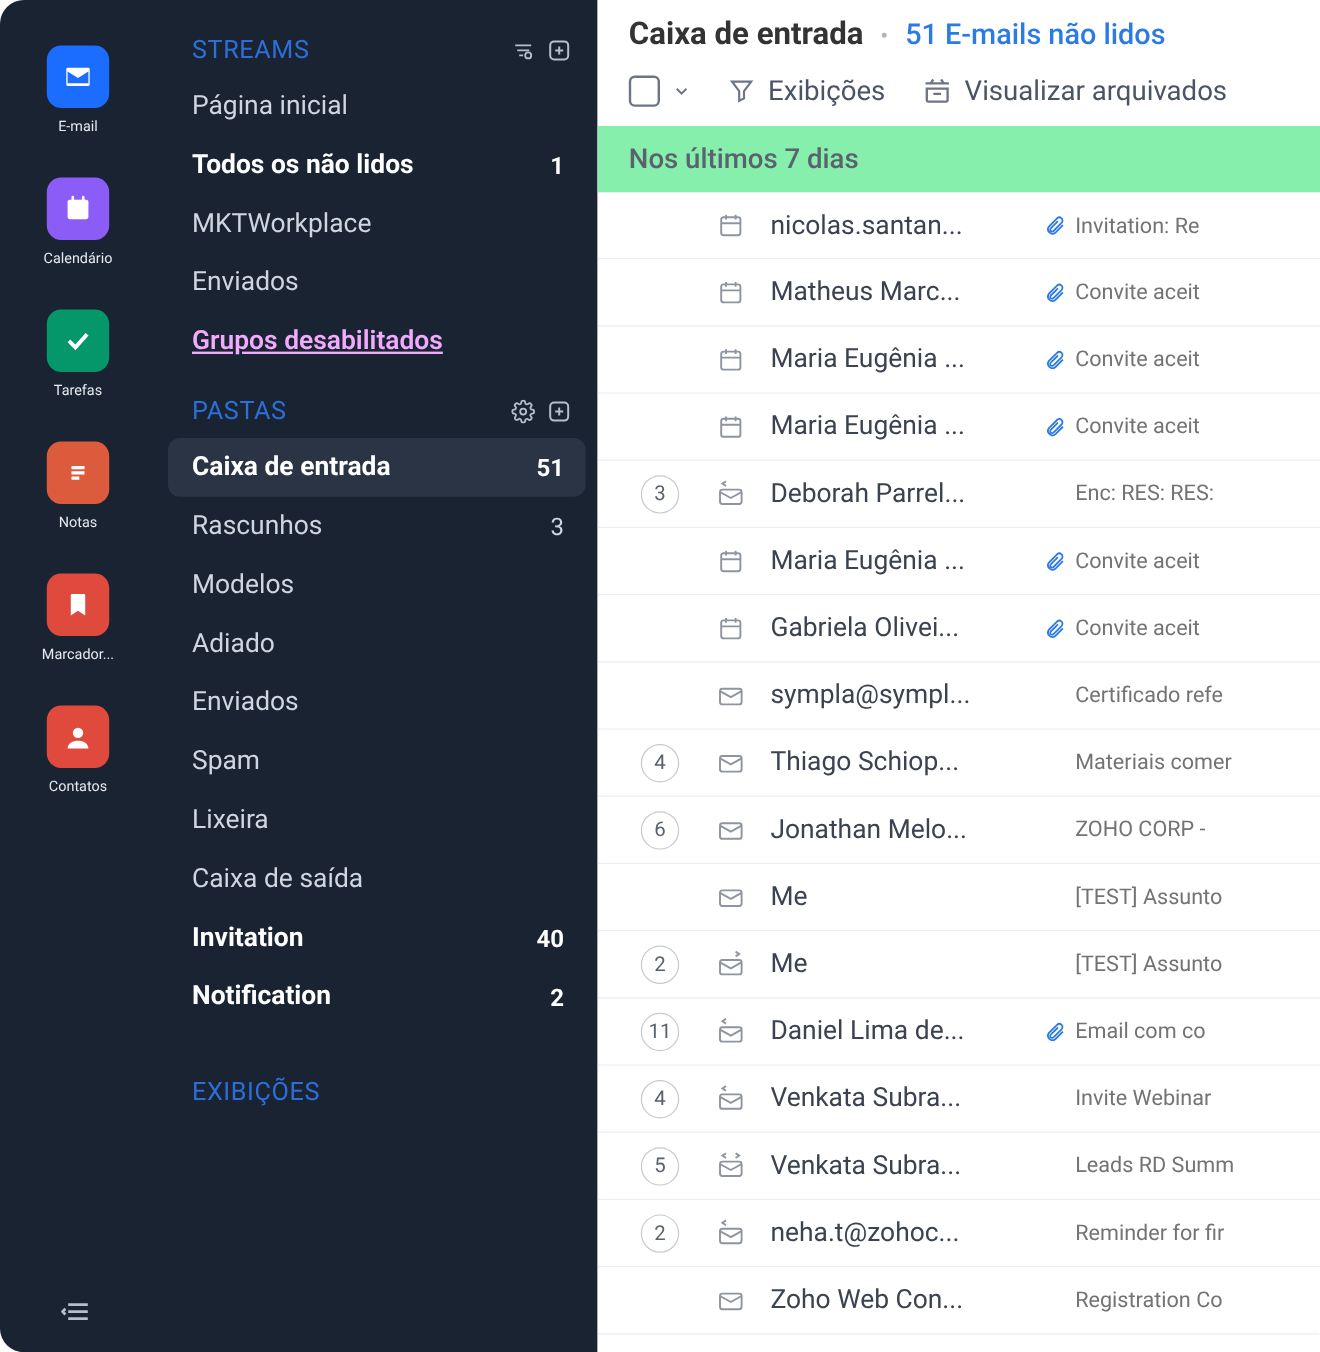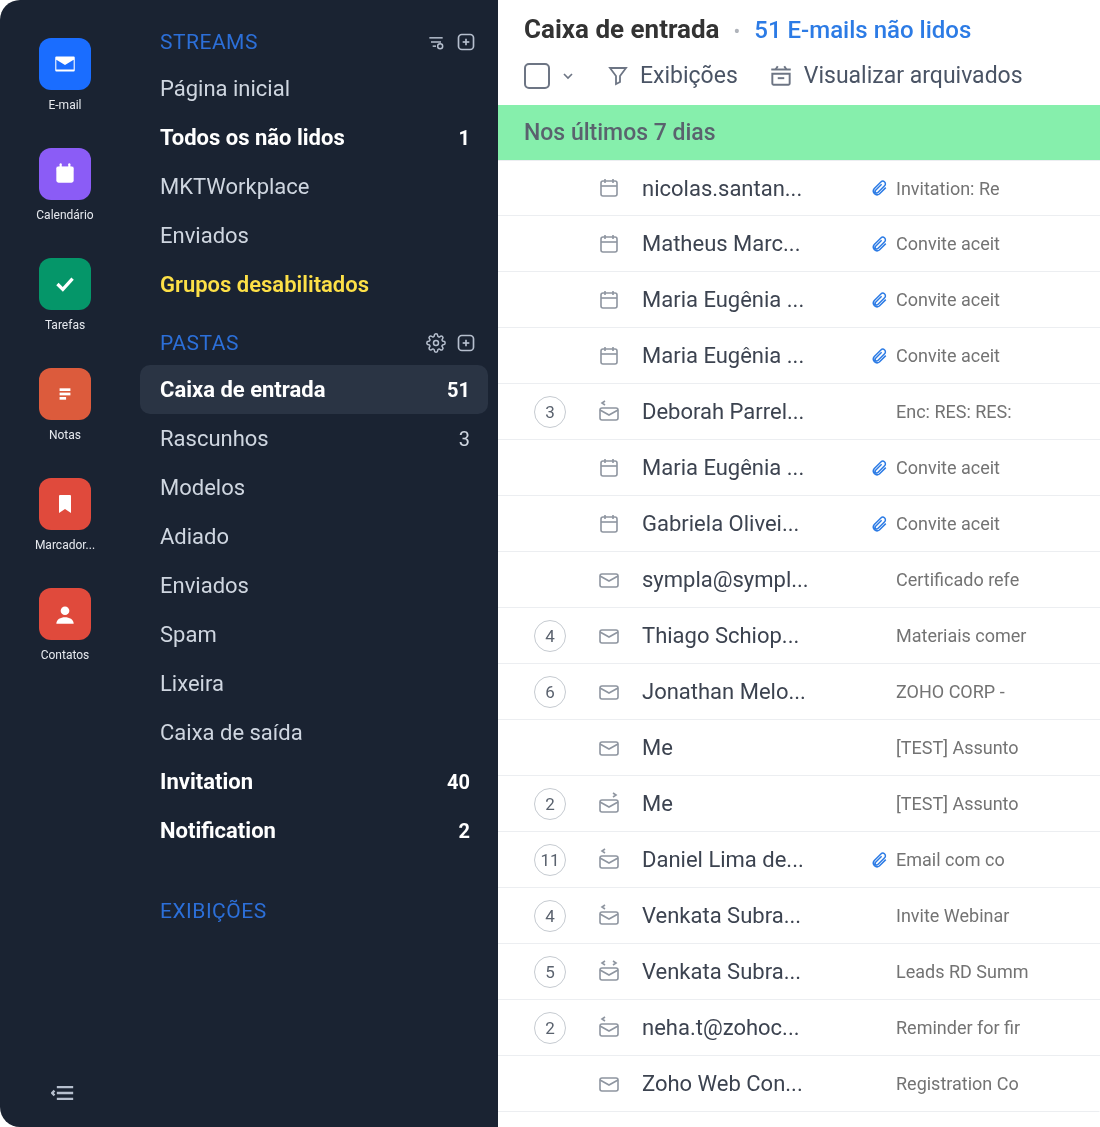--- a/index.html
+++ b/index.html
@@ -15,21 +15,21 @@
 .rail-bottom { padding-bottom: 20px; display:flex; justify-content:center;}
 .collapse-icon { color:#b6bfce; font-size:28px;}
 
 
 .sidebar { width: 368px; background: #1a2332; color: #b6bfce; padding-top: 30px; overflow-y: hidden; }
 .section-header { display: flex; align-items: center; justify-content: space-between; padding: 0 22px 0 30px; margin-bottom: 10px;}
 .section-title { color: #2c6fd8; font-size: 21px; font-weight: 400; letter-spacing: .5px;}
 .section-actions { display:flex; gap:10px; color:#b6bfce;}
 .nav-item { display: flex; align-items: center; justify-content: space-between; padding: 12px 28px 12px 30px; font-size: 22px; color: #cfd6e0; cursor: pointer; }
 .nav-item.bold { font-weight: 700; color: #fff;}
-.nav-item.link { color:#fde047; font-weight:600;}
+.nav-item.link { color:#f0abfc; font-weight:600;text-decoration:underline;}
 .nav-item.selected { background:#2a3444; border-radius:10px; margin:0 10px; padding-left:20px; padding-right:18px; color:#fff; font-weight:700;}
 .nav-count { color:#cfd6e0; font-size:20px; }
 .nav-item.bold .nav-count, .nav-item.selected .nav-count { color:#fff; font-weight:700;}
 .section-gap { height: 22px;}
 
 
 .main { flex: 1; background: #fff; color: #333; overflow: hidden; display:flex; flex-direction:column;}
 .main-header { padding: 14px 0 10px 26px; border-bottom: none;}
 .title-row { display:flex; align-items:baseline; gap:14px; font-size:26px; margin-bottom:12px;}
 .main-title { font-weight:700; color:#333;}

